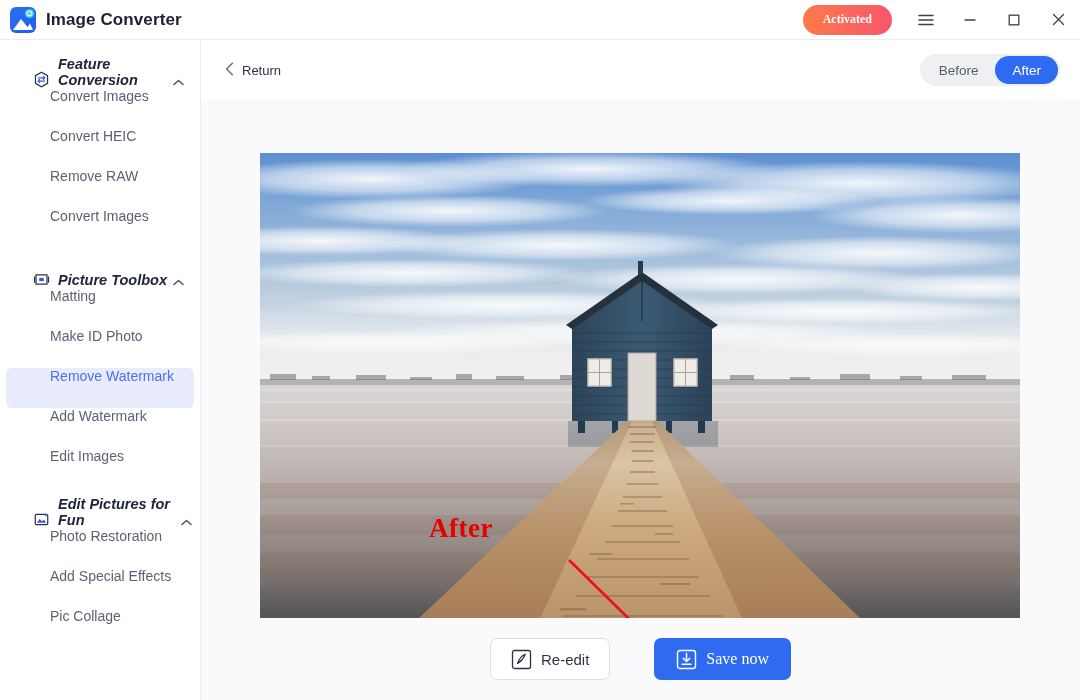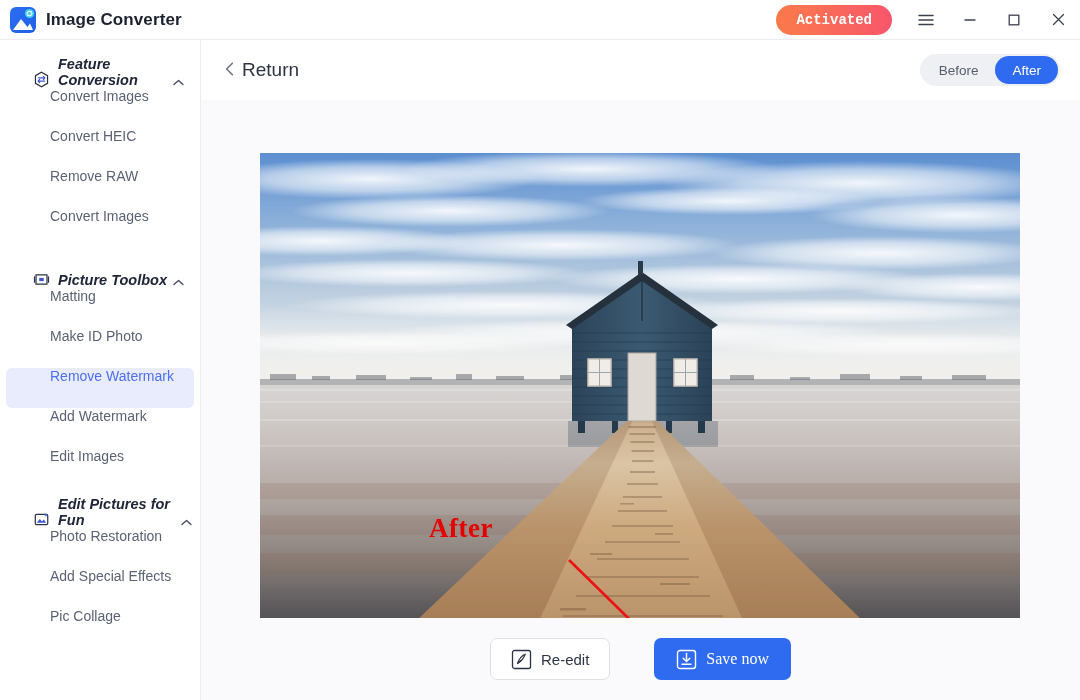--- a/index.html
+++ b/index.html
@@ -27,22 +27,22 @@
     position: absolute; left: 2px; bottom: 2px; width: 22px; height: 15px;
   }
   .app-title {
     margin-left: 10px; font-size: 17px; font-weight: bold; color: #1d2130;
     letter-spacing: .1px;
   }
   .tb-right { margin-left: auto; display: flex; align-items: center; }
   .activated-btn {
     height: 30px; padding: 0 20px; border-radius: 15px; border: none;
     background: linear-gradient(90deg, #fb7b4b 0%, #f8566b 100%);
-    color: #fff; font-size: 14px; font-weight: bold;
-    font-family: Liberation Mono, monospace;
+    color: #fff; font-size: 12px; font-weight: bold;
+    font-family: Liberation Serif, serif;
     display: flex; align-items: center; justify-content: center; cursor: pointer;
   }
   .win-btn {
     width: 44px; height: 40px; display: flex; align-items: center; justify-content: center;
     cursor: pointer; color: #3c4250;
   }
 
   
   .sidebar {
     position: absolute; left: 0; top: 40px; width: 201px; height: 660px;
@@ -81,21 +81,21 @@
   .content-top {
     position: absolute; left: 0; top: 0; width: 879px; height: 60px;
     background: #fff;
     display: flex; align-items: center;
   }
   .return-btn {
     display: flex; align-items: center; margin-left: 16px;
     cursor: pointer; padding: 6px 8px; border-radius: 5px;
   }
   .return-chev { color: #6b7083; font-size: 15px; line-height: 1; }
-  .return-label { margin-left: 8px; font-size: 19px; color: #2d3344; }
+  .return-label { margin-left: 8px; font-size: 13px; color: #2d3344; }
 
   .ba-toggle {
     margin-left: auto; margin-right: 20px;
     background: #eef0f4; border-radius: 16px; height: 32px;
     display: flex; align-items: center; padding: 2px;
   }
   .ba-seg {
     height: 28px; padding: 0 17px; border-radius: 14px;
     display: flex; align-items: center; justify-content: center;
     font-size: 13.5px; color: #565c6e; cursor: pointer;

